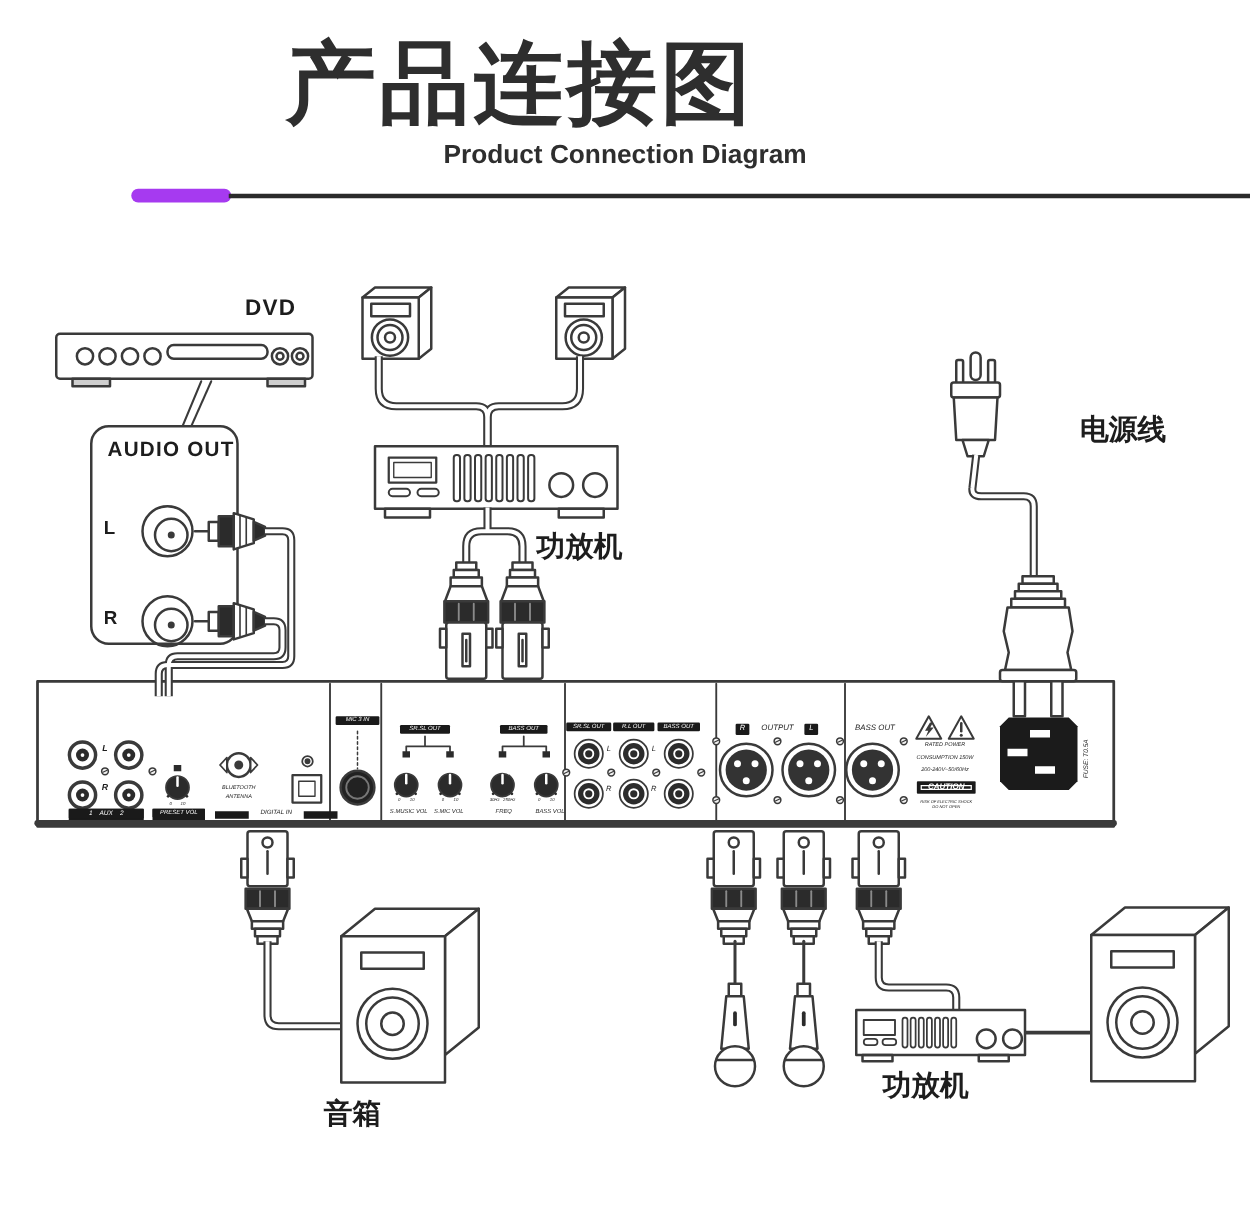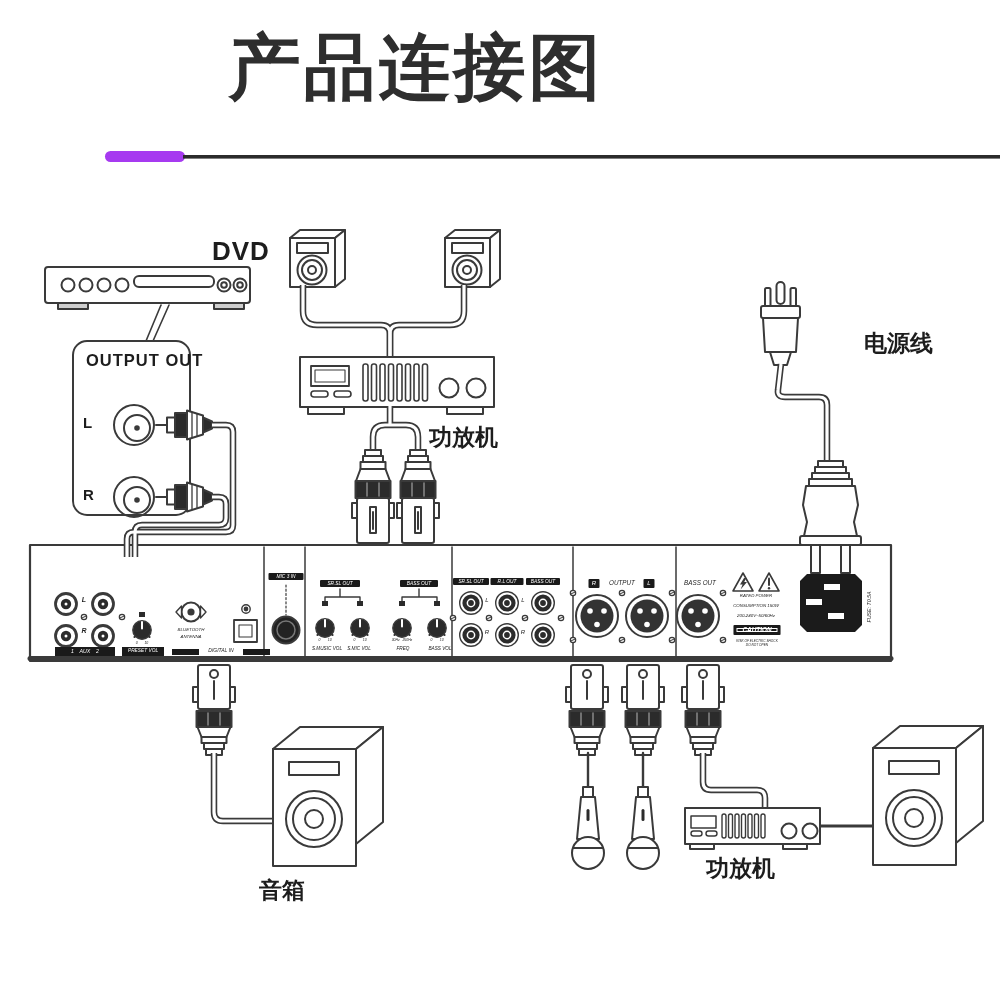--- a/index.html
+++ b/index.html
@@ -391,28 +391,29 @@
           <circle cx="810" cy="831" r="7.5"></circle>
       <rect x="690" y="844" width="24" height="5"></rect>
       <rect x="783" y="844" width="24" height="5"></rect>
     </g>
 
     <use href="#spkl" x="873" y="726"></use>
   </g>
 </svg>
 
 <div class="ttl">产品连接图</div>
-
-<div class="en" style="left:212px;top:236px;font-size:26px;letter-spacing:1px">DVD</div>
+<div class="sub">Product Connection Diagram</div>
+
+<div class="en" style="left:196px;top:236px;font-size:18px;letter-spacing:1px">DVD</div>
 <div class="cn" style="left:429px;top:422px">功放机</div>
 <div class="cn" style="left:864px;top:328px">电源线</div>
 <div class="cn" style="left:259px;top:875px">音箱</div>
 <div class="cn" style="left:706px;top:853px">功放机</div>
 
-<div class="en" style="left:86px;top:351px;font-size:16.5px;letter-spacing:1px">OUTPUT OUT</div>
+<div class="en" style="left:86px;top:351px;font-size:16.5px;letter-spacing:1px">AUDIO OUT</div>
 <div class="en" style="left:83px;top:414px;font-size:15px">L</div>
 <div class="en" style="left:83px;top:486px;font-size:15px">R</div>
 
 <div class="badge" style="left:85px;top:646.5px;width:60px;font-size:5.2px">1    AUX    2</div>
 <div class="lbl" style="left:84px;top:596px;font-size:7px;font-weight:700">L</div>
 <div class="lbl" style="left:84px;top:627px;font-size:7px;font-weight:700">R</div>
 <div class="badge" style="left:143px;top:646.5px;width:42px;font-size:4.8px">PRESET VOL</div>
 <div class="lbl" style="left:142px;top:641px;font-size:3.5px">0       10</div>
 <div class="lbl" style="left:191px;top:627px;font-size:4.4px">BLUETOOTH</div>
 <div class="lbl" style="left:191px;top:633.5px;font-size:4.4px">ANTENNA</div>

